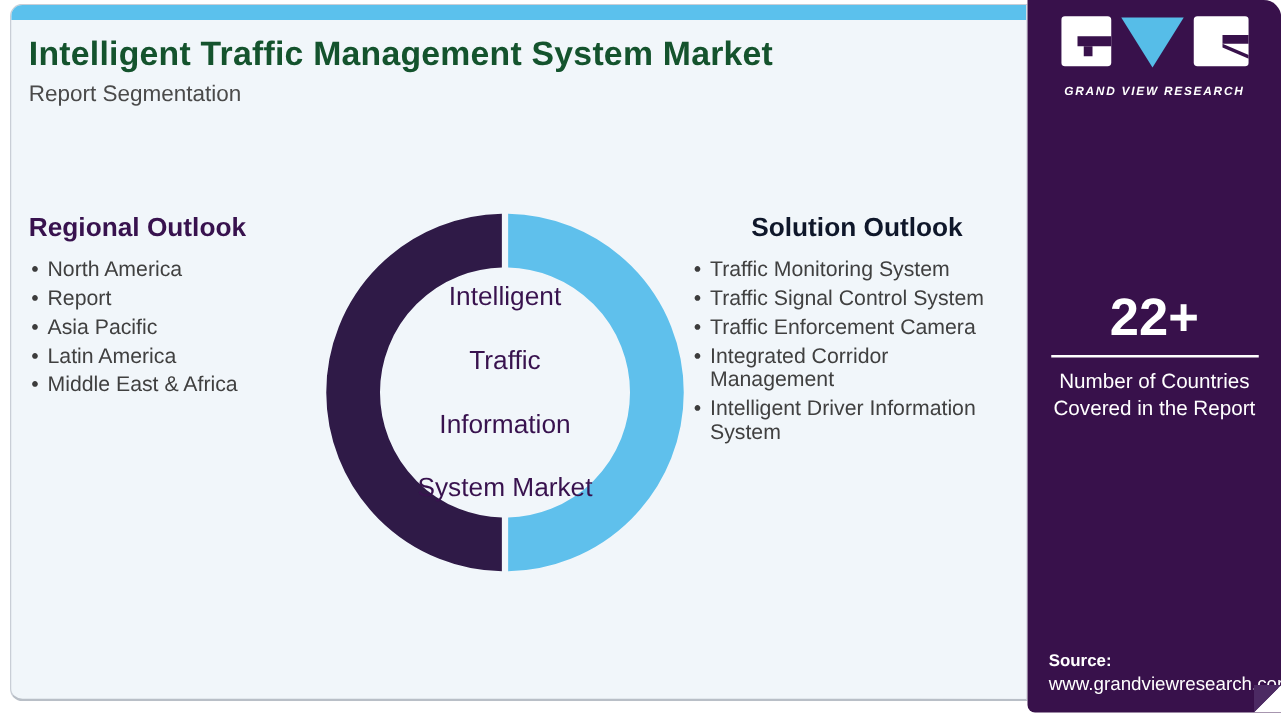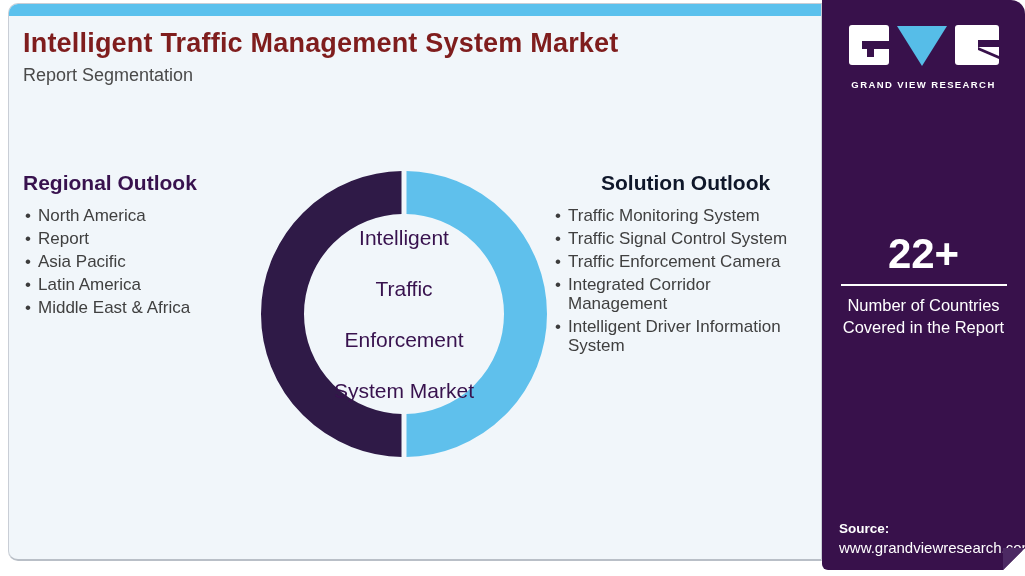--- a/index.html
+++ b/index.html
@@ -9,21 +9,21 @@
 
   
   .card {
     position:absolute; left:8px; top:3px; width:814px; height:558px;
     background:#F1F6FA; border:1px solid #C9CED6; border-bottom:2px solid #B9BFC7;
     border-radius:10px 0 0 10px; overflow:hidden;
   }
   .topbar { position:absolute; left:0; top:0; right:0; height:12px; background:#5BC1ED; }
 
   .header { position:absolute; left:14px; top:24px; }
-  .title { font-size:27px; font-weight:bold; color:#7f1d1d; letter-spacing:0.2px; }
+  .title { font-size:27px; font-weight:bold; color:#14532d; letter-spacing:0.2px; }
   .subtitle { font-size:18px; color:#4A4A4A; margin-top:6px; }
 
   .outlook h2 { font-size:21px; font-weight:bold; margin:0 0 9px 0; }
   .outlook ul { list-style:none; }
   .outlook li {
     position:relative; font-size:17px; line-height:19px; color:#404040;
     padding:2px 0 2px 15px;
   }
   .outlook li::before { content:"\2022"; position:absolute; left:2px; top:2px; color:#3C3C3C; }
 
@@ -39,21 +39,21 @@
     position:absolute; inset:0; display:flex; flex-direction:column;
     align-items:center; justify-content:center; text-align:center;gap:24px;
   }
   .donut-center span { display:block; font-size:21px; line-height:27px; color:#38124E; }
 
   
   .sidebar {
     position:absolute; left:822px; top:0; width:203px; height:570px;
     background:#38114B; border-radius:0 14px 0 6px;
   }
-  .logo { position:absolute; top:24px; left:0; right:0; text-align:center; }
+  .logo { position:absolute; top:12px; left:0; right:0; text-align:center;font-style:italic; }
   .logo-text { margin-top:7px; color:#ffffff; font-size:9.5px; font-weight:bold; letter-spacing:1.4px; }
 
   .stat { position:absolute; top:231px; left:0; right:0; text-align:center; }
   .stat-value { color:#ffffff; font-size:42px; font-weight:bold; line-height:46px; }
   .stat-divider { width:166px; height:2px; background:#ffffff; margin:7px auto 8px auto; }
   .stat-label { width:186px; margin:0 auto; color:#ffffff; font-size:16.5px; line-height:22px; }
 
   .source { position:absolute; left:17px; bottom:14px; text-align:left; }
   .source-label { color:#ffffff; font-size:13.5px; font-weight:bold; }
   .source-url { color:#ffffff; font-size:15px; margin-top:3px; }
@@ -101,21 +101,21 @@
         <g clip-path="url(#clipL)">
           <circle cx="150" cy="150" r="121.5" fill="none" stroke="#2F1A47" stroke-width="43"></circle>
         </g>
         <g clip-path="url(#clipR)">
           <circle cx="150" cy="150" r="121.5" fill="none" stroke="#5FC0EC" stroke-width="43"></circle>
         </g>
       </svg>
       <div class="donut-center">
         <span>Intelligent</span>
         <span>Traffic</span>
-        <span>Enforcement</span>
+        <span>Information</span>
         <span>System Market</span>
       </div>
     </div>
 
     <section class="outlook solution">
       <h2>Solution Outlook</h2>
       <ul>
         <li>Traffic Monitoring System</li>
         <li>Traffic Signal Control System</li>
         <li>Traffic Enforcement Camera</li>

